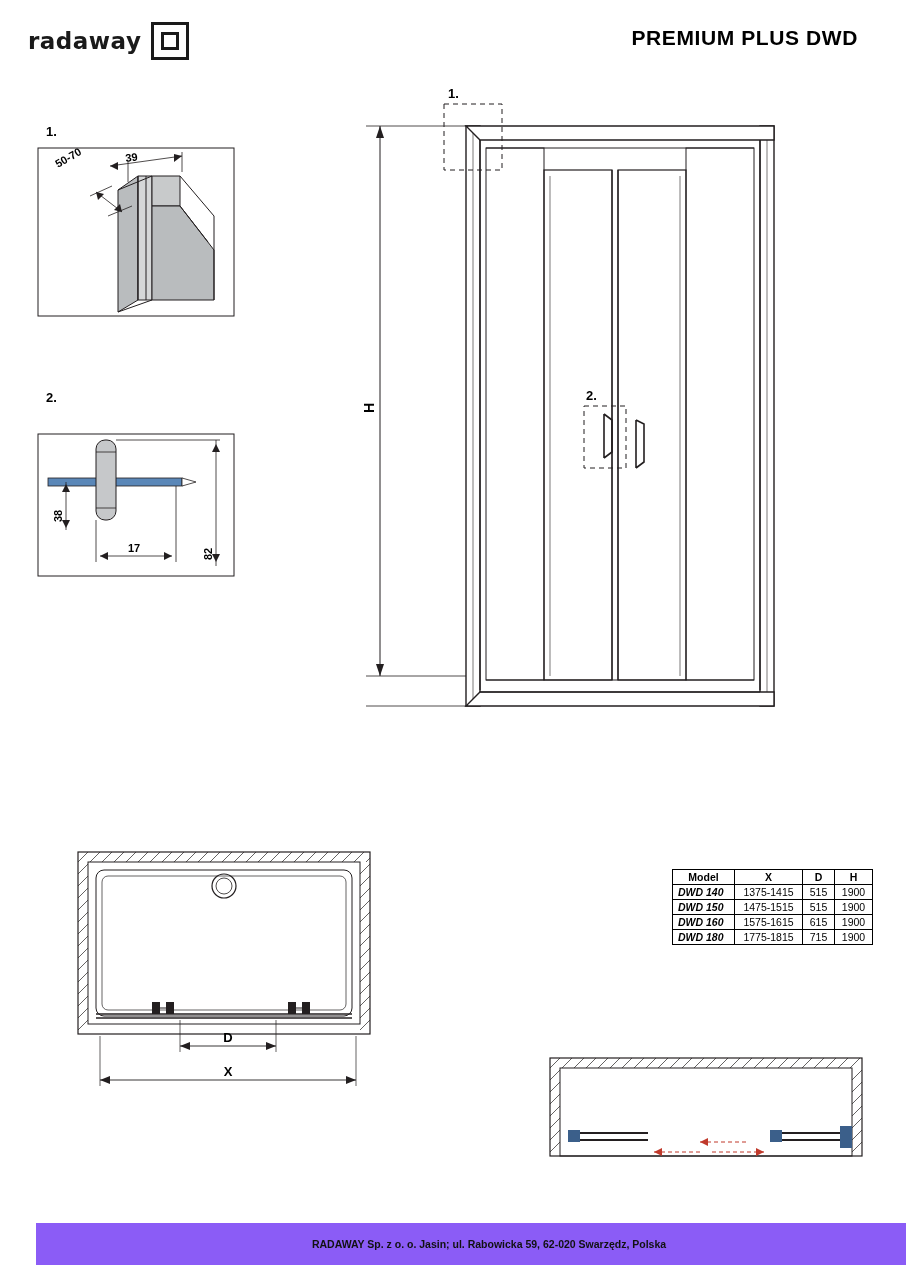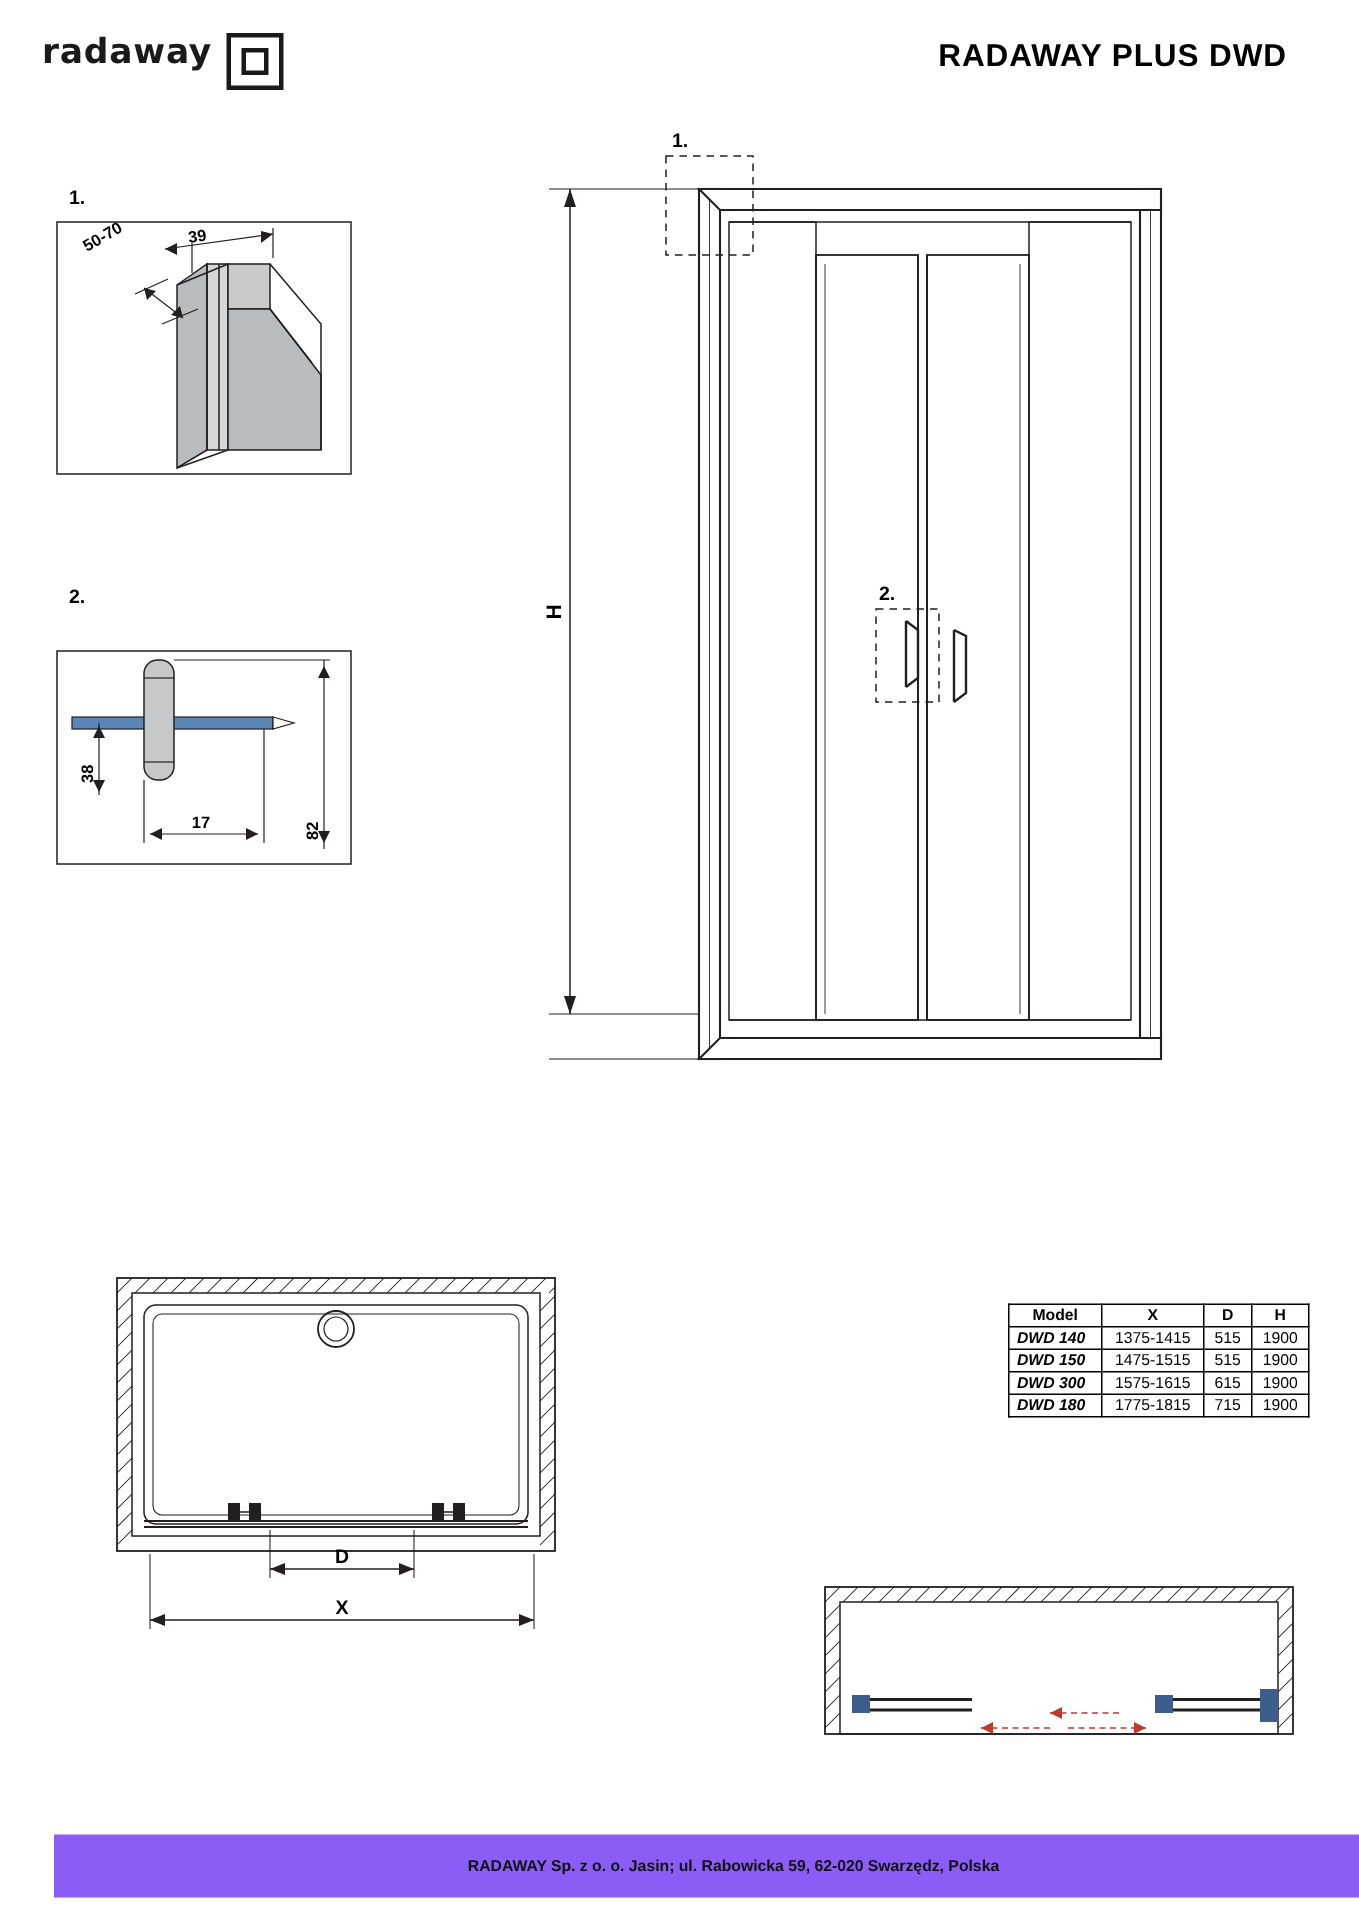--- a/index.html
+++ b/index.html
@@ -18,20 +18,21 @@
     overflow: hidden;
     background: #ffffff;
   }
 
   
   .logo {
     position: absolute;
     left: 28px;
     top: 22px;
     display: flex;
+    align-items: center;
   }
   .logo-text {
     font-size: 23px;
     font-weight: bold;
     letter-spacing: 0.5px;
     color: #1a1a1a;
     font-family: "DejaVu Sans", sans-serif;
   }
   .logo-mark {
     margin-left: 10px;
@@ -132,21 +133,21 @@
 <body>
 
 <div id="page">
 
   <div class="logo">
     <span class="logo-text">radaway</span>
     <span class="logo-mark">
       <span class="logo-mark-inner"></span>
     </span>
   </div>
-  <div class="page-title">RADAWAY PLUS DWD</div>
+  <div class="page-title">PREMIUM PLUS DWD</div>
 
   <svg class="svg-layer" viewBox="0 0 906 1280">
 
     <g>
       <rect x="38" y="148" width="196" height="168" fill="#ffffff" stroke="#231f20" stroke-width="1"></rect>
 
       <path d="M118 190 L138 176 L138 300 L118 312 Z" fill="#b9bcbe" stroke="#231f20" stroke-width="1"></path>
       <path d="M138 176 L152 176 L152 300 L138 300 Z" fill="#d5d7d8" stroke="#231f20" stroke-width="1"></path>
       <path d="M152 176 L180 176 L180 206 L152 206 Z" fill="#c8cacb" stroke="#231f20" stroke-width="1"></path>
       <path d="M152 206 L180 206 L214 250 L214 300 L152 300 Z" fill="#b9bcbe" stroke="#231f20" stroke-width="1"></path>
@@ -417,21 +418,21 @@
         <td>515</td>
         <td>1900</td>
       </tr>
       <tr>
         <td class="model">DWD 150</td>
         <td>1475-1515</td>
         <td>515</td>
         <td>1900</td>
       </tr>
       <tr>
-        <td class="model">DWD 300</td>
+        <td class="model">DWD 160</td>
         <td>1575-1615</td>
         <td>615</td>
         <td>1900</td>
       </tr>
       <tr>
         <td class="model">DWD 180</td>
         <td>1775-1815</td>
         <td>715</td>
         <td>1900</td>
       </tr>

